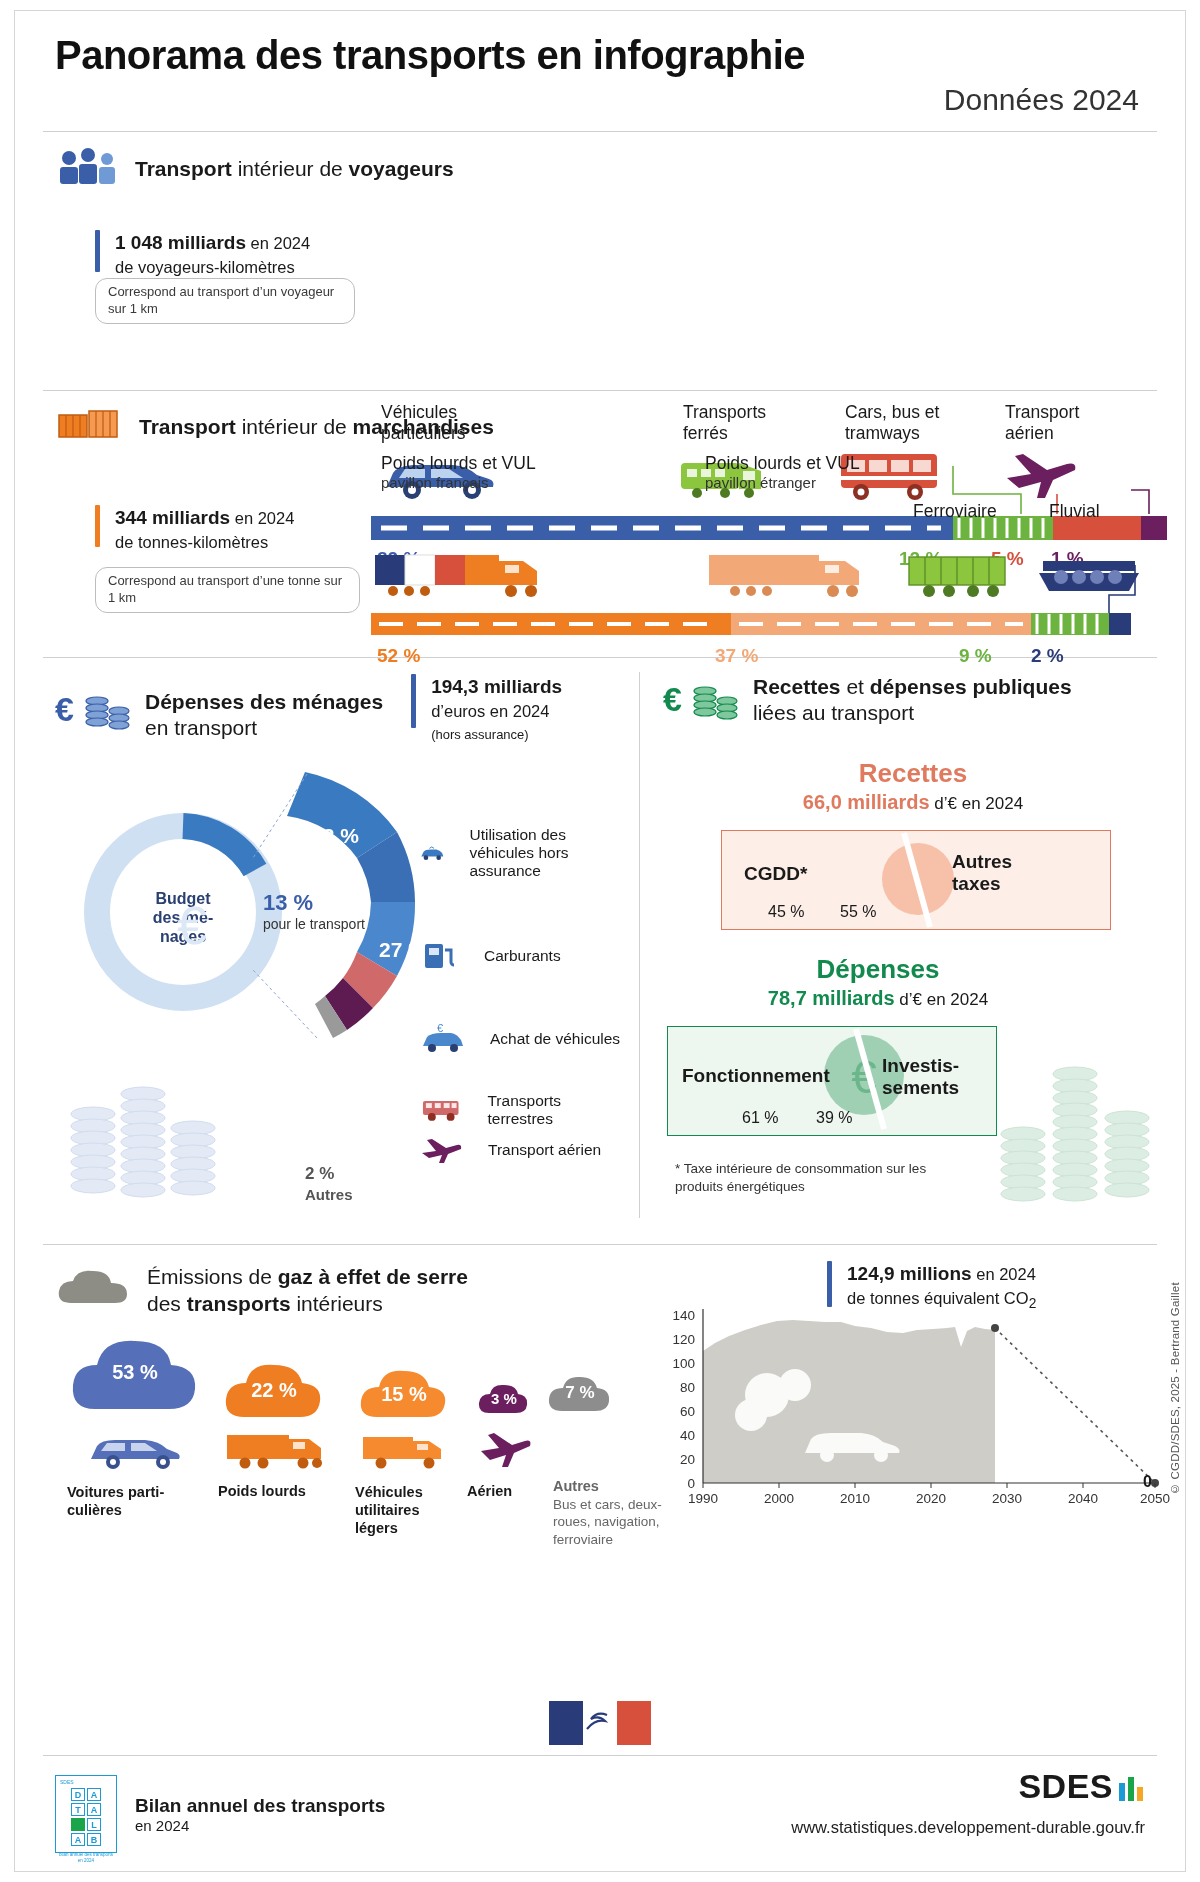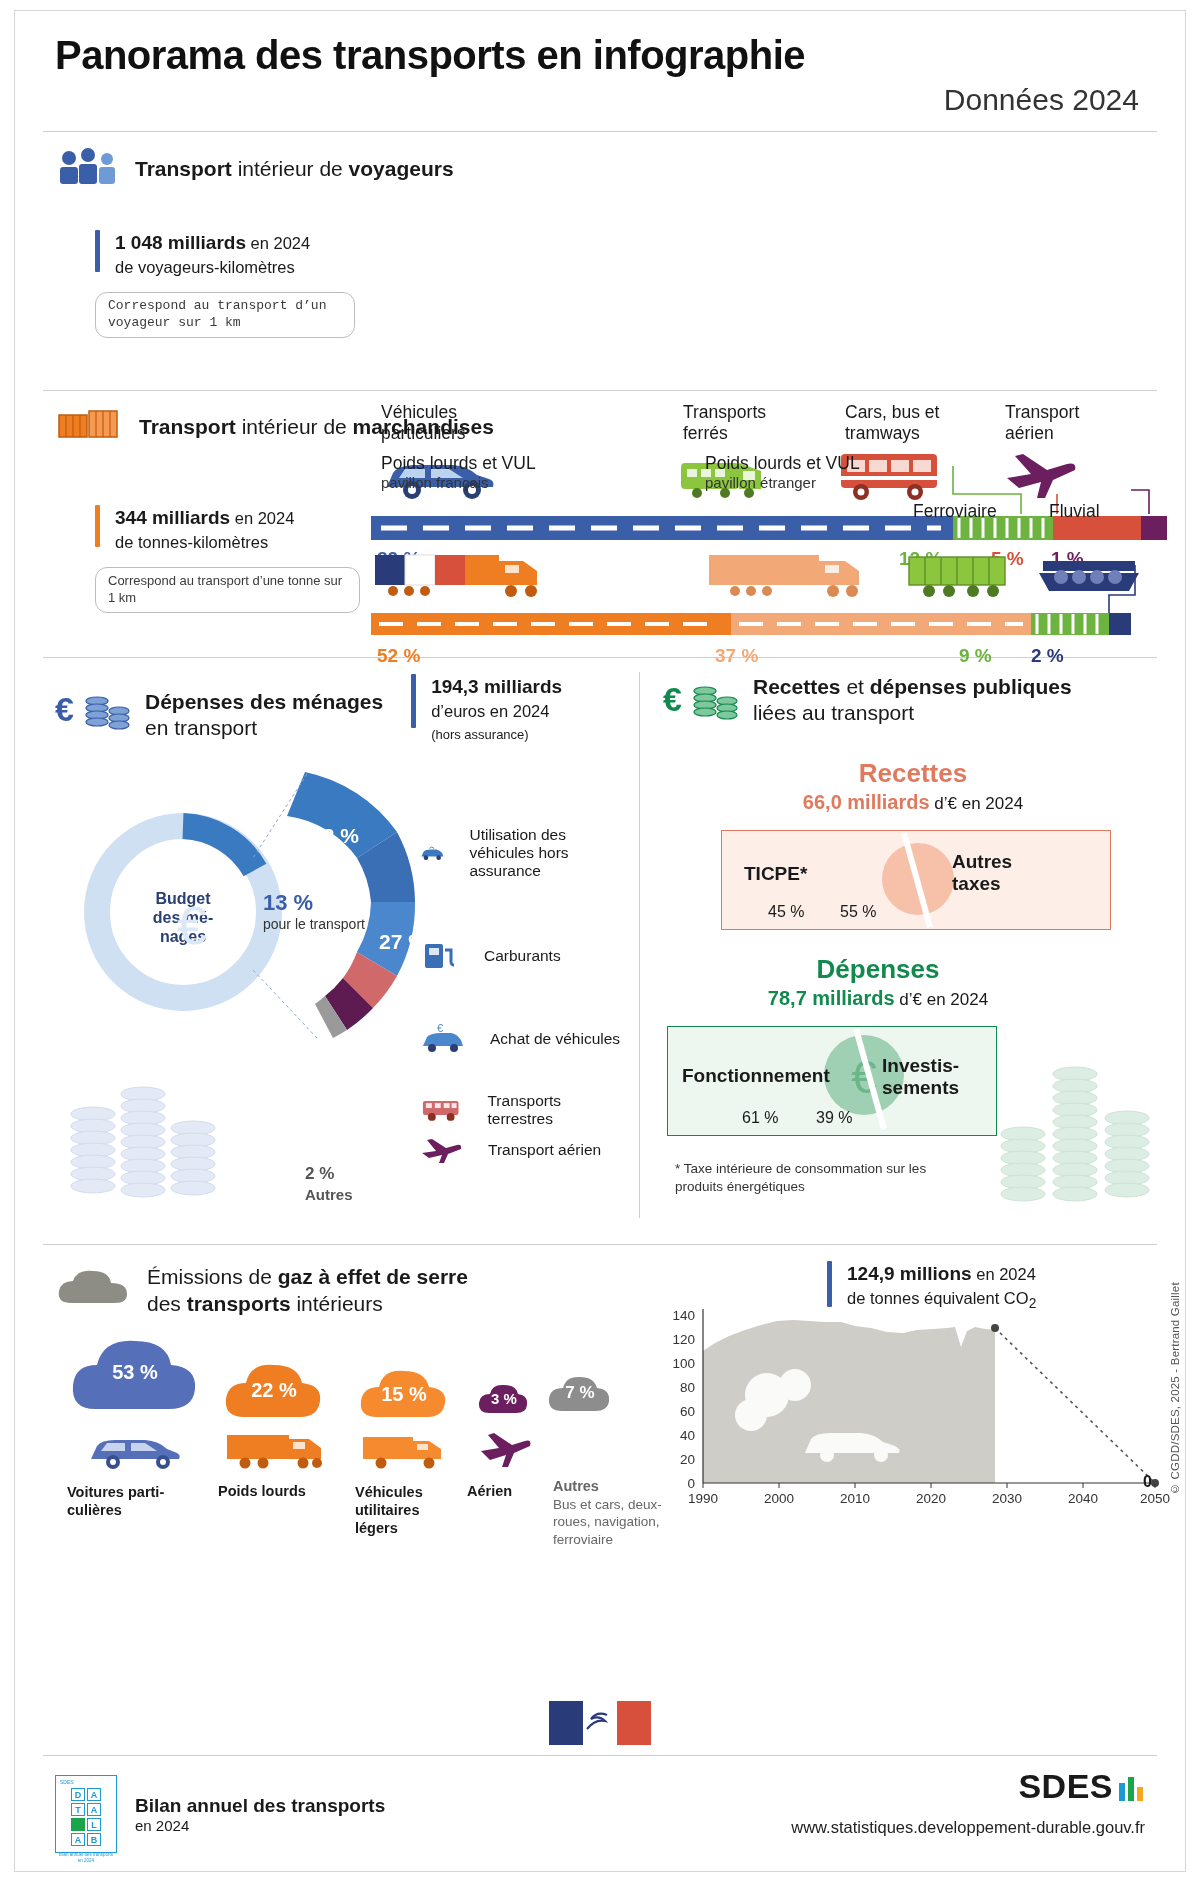--- a/index.html
+++ b/index.html
@@ -122,21 +122,21 @@
     </div>
 
     <div style="position:absolute;left:80px;top:82px;width:260px;">
       <div class="kpi">
         <div class="bar bg-blue"></div>
         <div class="txt">
           <b>1 048 milliards</b><span> en 2024</span><br>
           <span>de voyageurs-kilomètres</span>
         </div>
       </div>
-      <div class="note" style="margin-top:14px;font-family:Liberation Mono, monospace;">Correspond au transport d’un voyageur sur 1 km</div>
+      <div class="note" style="">Correspond au transport d’un voyageur sur 1 km</div>
     </div>
 
     <div style="position:absolute;left:366px;top:254px;width:150px;" class="lbl">Véhicules particuliers</div>
     <div style="position:absolute;left:668px;top:254px;width:120px;" class="lbl">Transports ferrés</div>
     <div style="position:absolute;left:830px;top:254px;width:130px;" class="lbl">Cars, bus et tramways</div>
     <div style="position:absolute;left:990px;top:254px;width:120px;" class="lbl">Transport aérien</div>
 
     <svg style="position:absolute;left:364px;top:305px;" width="120" height="50" viewBox="0 0 120 50">
       <path d="M8 34 L14 20 Q18 13 34 12 L74 12 Q88 13 98 22 L110 26 Q116 28 114 34 Z" fill="#3a5ea8"></path>
       <path d="M26 16 L46 16 L46 25 L20 25 Z" fill="#bcd3ef"></path>
@@ -385,21 +385,21 @@
       <path d="M152 214 A150 150 0 0 1 128 246 L98 216 A104 104 0 0 0 112 190 Z" fill="#d06a6a"></path>
       <path d="M128 246 A150 150 0 0 1 102 268 L80 234 A104 104 0 0 0 98 216 Z" fill="#5e1b52"></path>
       <path d="M102 268 A150 150 0 0 1 88 276 L70 242 A104 104 0 0 0 80 234 Z" fill="#9a9a9a"></path>
       <g stroke="#8aa7cf" stroke-width="1" stroke-dasharray="3 3" fill="none">
         <line x1="62" y1="12" x2="8" y2="96"></line>
         <line x1="72" y1="276" x2="8" y2="208"></line>
       </g>
     </svg>
 
     <div style="position:absolute;left:296px;top:166px;font-size:21px;font-weight:bold;color:#fff;">32 %</div>
-    <div style="position:absolute;left:364px;top:272px;font-size:21px;font-weight:bold;color:#fff;">27 %</div>
+    <div style="position:absolute;left:364px;top:280px;font-size:21px;font-weight:bold;color:#fff;">27 %</div>
     <div style="position:absolute;left:358px;top:374px;font-size:21px;font-weight:bold;color:#fff;">21 %</div>
     <div style="position:absolute;left:336px;top:434px;font-size:19px;font-weight:bold;color:#fff;">10 %</div>
     <div style="position:absolute;left:316px;top:474px;font-size:18px;font-weight:bold;color:#fff;">8 %</div>
     <div style="position:absolute;left:290px;top:506px;font-size:17px;font-weight:bold;color:#555;">2 %</div>
     <div style="position:absolute;left:290px;top:528px;font-size:15px;font-weight:bold;color:#555;">Autres</div>
 
     <div style="position:absolute;left:404px;top:168px;width:210px;" class="legend-item">
       <svg width="44" height="28" viewBox="0 0 44 28">
         <path d="M4 20 L8 12 Q11 8 20 8 L30 8 Q36 9 40 14 L42 20 Z" fill="#3a7ac0"></path>
         <circle cx="12" cy="22" r="4" fill="#2a3f72"></circle>
@@ -502,21 +502,21 @@
       <div style="font-size:26px;font-weight:bold;" class="c-salmon">Recettes</div>
       <div style="font-size:17px;margin-top:2px;">
         <b class="c-salmon" style="font-size:20px;">66,0 milliards</b><span> d’€ en 2024</span>
       </div>
     </div>
     <div class="box-rec" style="position:absolute;left:706px;top:172px;width:390px;height:100px;">
       <svg style="position:absolute;left:0;top:0;" width="390" height="100">
         <circle cx="196" cy="48" r="36" fill="#f6b79c" opacity="0.85"></circle>
         <line x1="182" y1="2" x2="208" y2="96" stroke="#ffffff" stroke-width="6"></line>
       </svg>
-      <div style="position:absolute;left:22px;top:32px;font-size:19px;font-weight:bold;color:#1a1a1a;">TICPE*</div>
+      <div style="position:absolute;left:22px;top:32px;font-size:19px;font-weight:bold;color:#1a1a1a;">CGDD*</div>
       <div style="position:absolute;left:230px;top:20px;font-size:19px;font-weight:bold;color:#1a1a1a;line-height:1.15;">Autres<br>taxes</div>
       <div style="position:absolute;left:46px;top:72px;font-size:16px;">45 %</div>
       <div style="position:absolute;left:118px;top:72px;font-size:16px;">55 %</div>
     </div>
 
     <div style="position:absolute;left:648px;top:296px;width:430px;text-align:center;">
       <div style="font-size:26px;font-weight:bold;" class="c-darkgreen">Dépenses</div>
       <div style="font-size:17px;margin-top:2px;">
         <b class="c-darkgreen" style="font-size:20px;">78,7 milliards</b><span> d’€ en 2024</span>
       </div>

